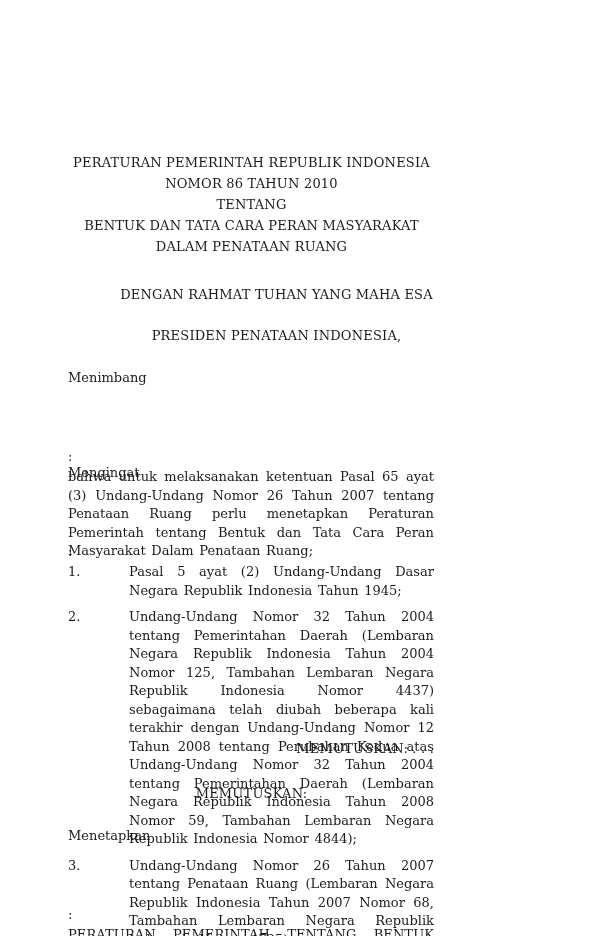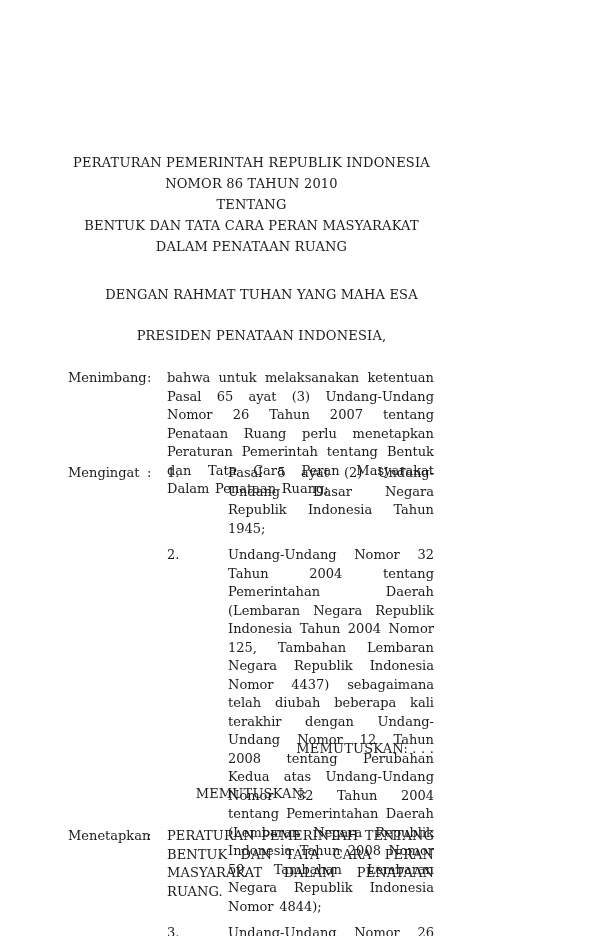--- a/index.html
+++ b/index.html
@@ -16,30 +16,31 @@
   .center { text-align: center; width: 100%; }
   .title-block {
     position: absolute;
     top: 152px;
     left: 0;
     right: 0;
     text-align: center;
     line-height: 21px;
     letter-spacing: 0.2px;
   }
-  .single-line { position: absolute; left: 10px; right: 0; line-height: 16px; letter-spacing: 0.2px; }
+  .single-line { position: absolute; left: 1px; right: 0; line-height: 16px; letter-spacing: 0.2px; padding-left: 24px; }
   .invocation { top: 287px; }
   .issuer { top: 328px; }
   .clause-row {
     position: absolute;
     left: 68px;
     right: 69px;
     display: flex;
     align-items: flex-start;
     line-height: 18.5px;
+    flex-direction: column;
   }
   .menimbang-row { top: 369px; }
   .mengingat-row { top: 464px; }
   .menetapkan-row { top: 827px; }
   .clause-label { width: 79px; flex: 0 0 79px; }
   .clause-colon { width: 20px; flex: 0 0 20px; }
   .clause-body  { flex: 1 1 auto; text-align: justify; word-spacing: 1.5px; }
   .list-item { display: flex; margin-bottom: 8px; }
   .list-item:last-child { margin-bottom: 0; }
   .li-num { width: 25px; flex: 0 0 25px; }

